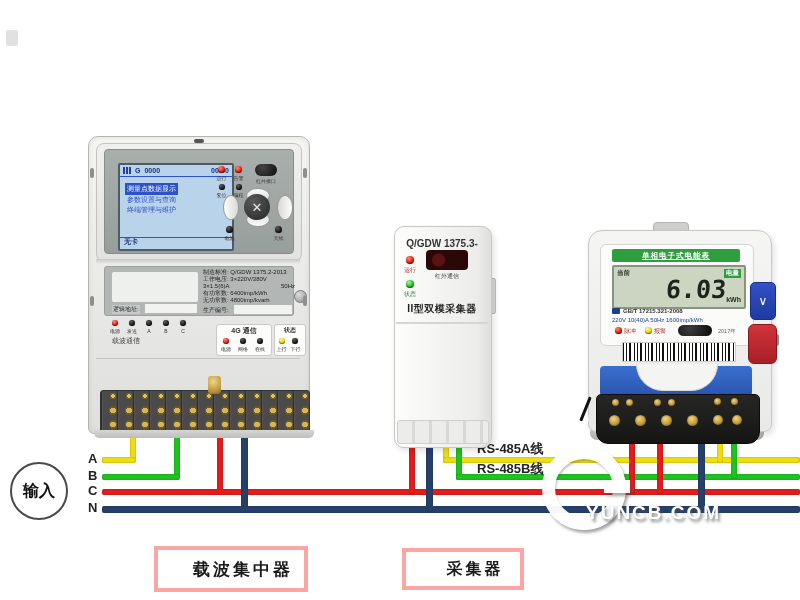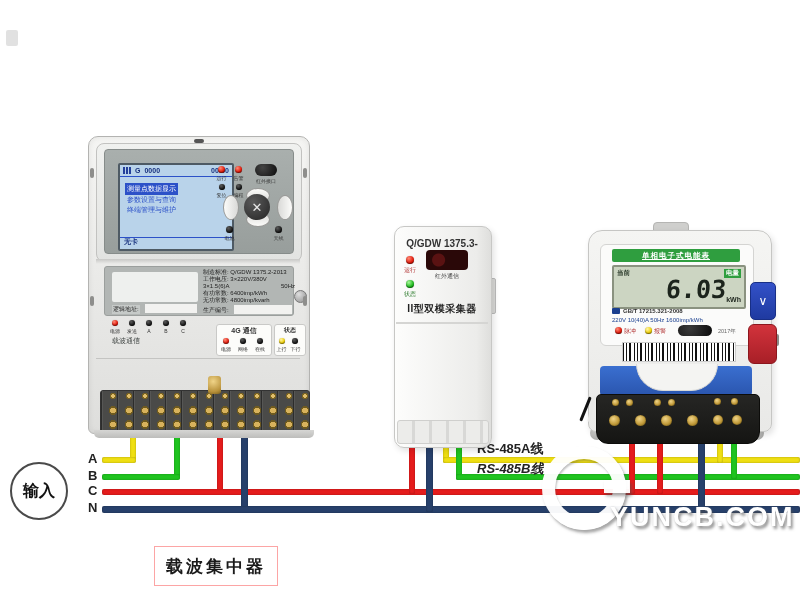--- a/index.html
+++ b/index.html
@@ -12,22 +12,22 @@
   
   .led{position:absolute;border-radius:50%;box-shadow:inset 0 -1px 1px rgba(0,0,0,.45),0 0 1px rgba(0,0,0,.3);}
   .led.red{background:radial-gradient(circle at 35% 30%,#ff8b77,#e21708 60%,#8e0f05);}
   .led.dark{background:radial-gradient(circle at 35% 30%,#5a5a5a,#101010 70%);}
   .led.green{background:radial-gradient(circle at 35% 30%,#a9f79a,#1cb81c 60%,#0a7a0a);}
   .led.yellow{background:radial-gradient(circle at 35% 30%,#fff5a8,#efcf00 60%,#a08a00);}
   .screw{position:absolute;border-radius:50%;background:radial-gradient(circle at 40% 35%,#f0d488,#c29b3a 55%,#6e5718);box-shadow:inset 0 0 1px #3a2e08;}
   .tlabel{position:absolute;font-size:5px;line-height:6px;color:#333;text-align:center;white-space:nowrap;}
   .panelbox{position:absolute;background:#fcfcfa;border:1px solid #c9c9c7;border-radius:3px;}
   .wm{color:#fff;text-shadow:2px 3px 3px rgba(80,80,80,.6),0 0 2px rgba(130,130,130,.35);font-weight:bold;}
-  .tagbox{position:absolute;background:#fff;border:1px solid #fca5a5;display:flex;align-items:center;justify-content:center;
-          font-weight:bold;color:#1a1a1a;z-index:6;}
+  .tagbox{position:absolute;background:#fff;border:4px solid #fca5a5;display:flex;align-items:center;justify-content:center;
+          font-weight:bold;color:#1a1a1a;z-index:6;padding-left:24px;}
 </style>
 </head>
 <body>
 
 <div id="stage">
 
   <div class="abs" style="left:6px;top:30px;width:12px;height:16px;background:rgba(200,200,200,.55);border-radius:2px;"></div>
 
   <div class="wire wy" style="left:130px;top:420px;width:6px;height:42px;"></div>
   <div class="wire wy" style="left:102px;top:457px;width:34px;height:6px;"></div>
@@ -45,21 +45,21 @@
   <div class="wire wg" style="left:456px;top:430px;width:6px;height:50px;"></div>
   <div class="wire wg" style="left:456px;top:474px;width:344px;height:6px;"></div>
 
   <div class="wire wr" style="left:629px;top:418px;width:6px;height:76px;"></div>
   <div class="wire wr" style="left:657px;top:418px;width:6px;height:76px;"></div>
   <div class="wire wn" style="left:698px;top:416px;width:7px;height:95px;"></div>
   <div class="wire wy" style="left:717px;top:416px;width:6px;height:47px;"></div>
   <div class="wire wg" style="left:731px;top:416px;width:6px;height:63px;"></div>
 
   <div class="abs" style="left:477px;top:440px;font-size:13px;font-weight:bold;color:#222;z-index:3;">RS-485A线</div>
-  <div class="abs" style="left:477px;top:460px;font-size:13px;font-weight:bold;color:#222;z-index:3;font-style:italic;">RS-485B线</div>
+  <div class="abs" style="left:477px;top:460px;font-size:13px;font-weight:bold;color:#222;z-index:3;">RS-485B线</div>
 
   <div class="abs" style="left:10px;top:462px;width:54px;height:54px;border:2px solid #4a4a4a;border-radius:50%;
               display:flex;align-items:center;justify-content:center;font-size:16px;font-weight:bold;color:#111;">
     <span>输入</span>
   </div>
   <div class="abs" style="left:88px;top:451px;font-size:13px;font-weight:bold;">A</div>
   <div class="abs" style="left:88px;top:468px;font-size:13px;font-weight:bold;">B</div>
   <div class="abs" style="left:88px;top:483px;font-size:13px;font-weight:bold;">C</div>
   <div class="abs" style="left:88px;top:500px;font-size:13px;font-weight:bold;">N</div>
 
@@ -254,20 +254,23 @@
   <div class="screw" style="left:635px;top:415px;width:11px;height:11px;z-index:7;"></div>
   <div class="screw" style="left:661px;top:415px;width:11px;height:11px;z-index:7;"></div>
   <div class="screw" style="left:687px;top:415px;width:11px;height:11px;z-index:7;"></div>
   <div class="screw" style="left:713px;top:415px;width:10px;height:10px;z-index:7;"></div>
   <div class="screw" style="left:732px;top:415px;width:10px;height:10px;z-index:7;"></div>
 
   <div class="abs" style="left:0;top:0;width:800px;height:600px;z-index:20;pointer-events:none;">
     <div style="position:absolute;left:542px;top:446px;width:58px;height:58px;border:13px solid rgba(255,255,255,.96);border-radius:50%;
                 box-shadow:2px 3px 3px rgba(80,80,80,.5),inset 1px 2px 2px rgba(80,80,80,.35);"></div>
     <div style="position:absolute;left:604px;top:480px;width:26px;height:13px;background:rgba(255,255,255,.96);box-shadow:2px 3px 3px rgba(80,80,80,.5);"></div>
-    <div class="wm" style="position:absolute;left:610px;top:502px;font-size:27px;letter-spacing:2px;">YUNCB.COM</div>
+    <div class="wm" style="position:absolute;left:586px;top:502px;font-size:19px;letter-spacing:2px;">YUNCB.COM</div>
   </div>
 
   <div class="tagbox" style="left:154px;top:546px;width:122px;height:38px;font-size:17px;letter-spacing:3px;">
     <span>载波集中器</span>
   </div>
+  <div class="tagbox" style="left:402px;top:548px;width:90px;height:34px;font-size:16px;letter-spacing:3px;">
+    <span>采集器</span>
+  </div>
 
 </div>
 
 </body></html>

